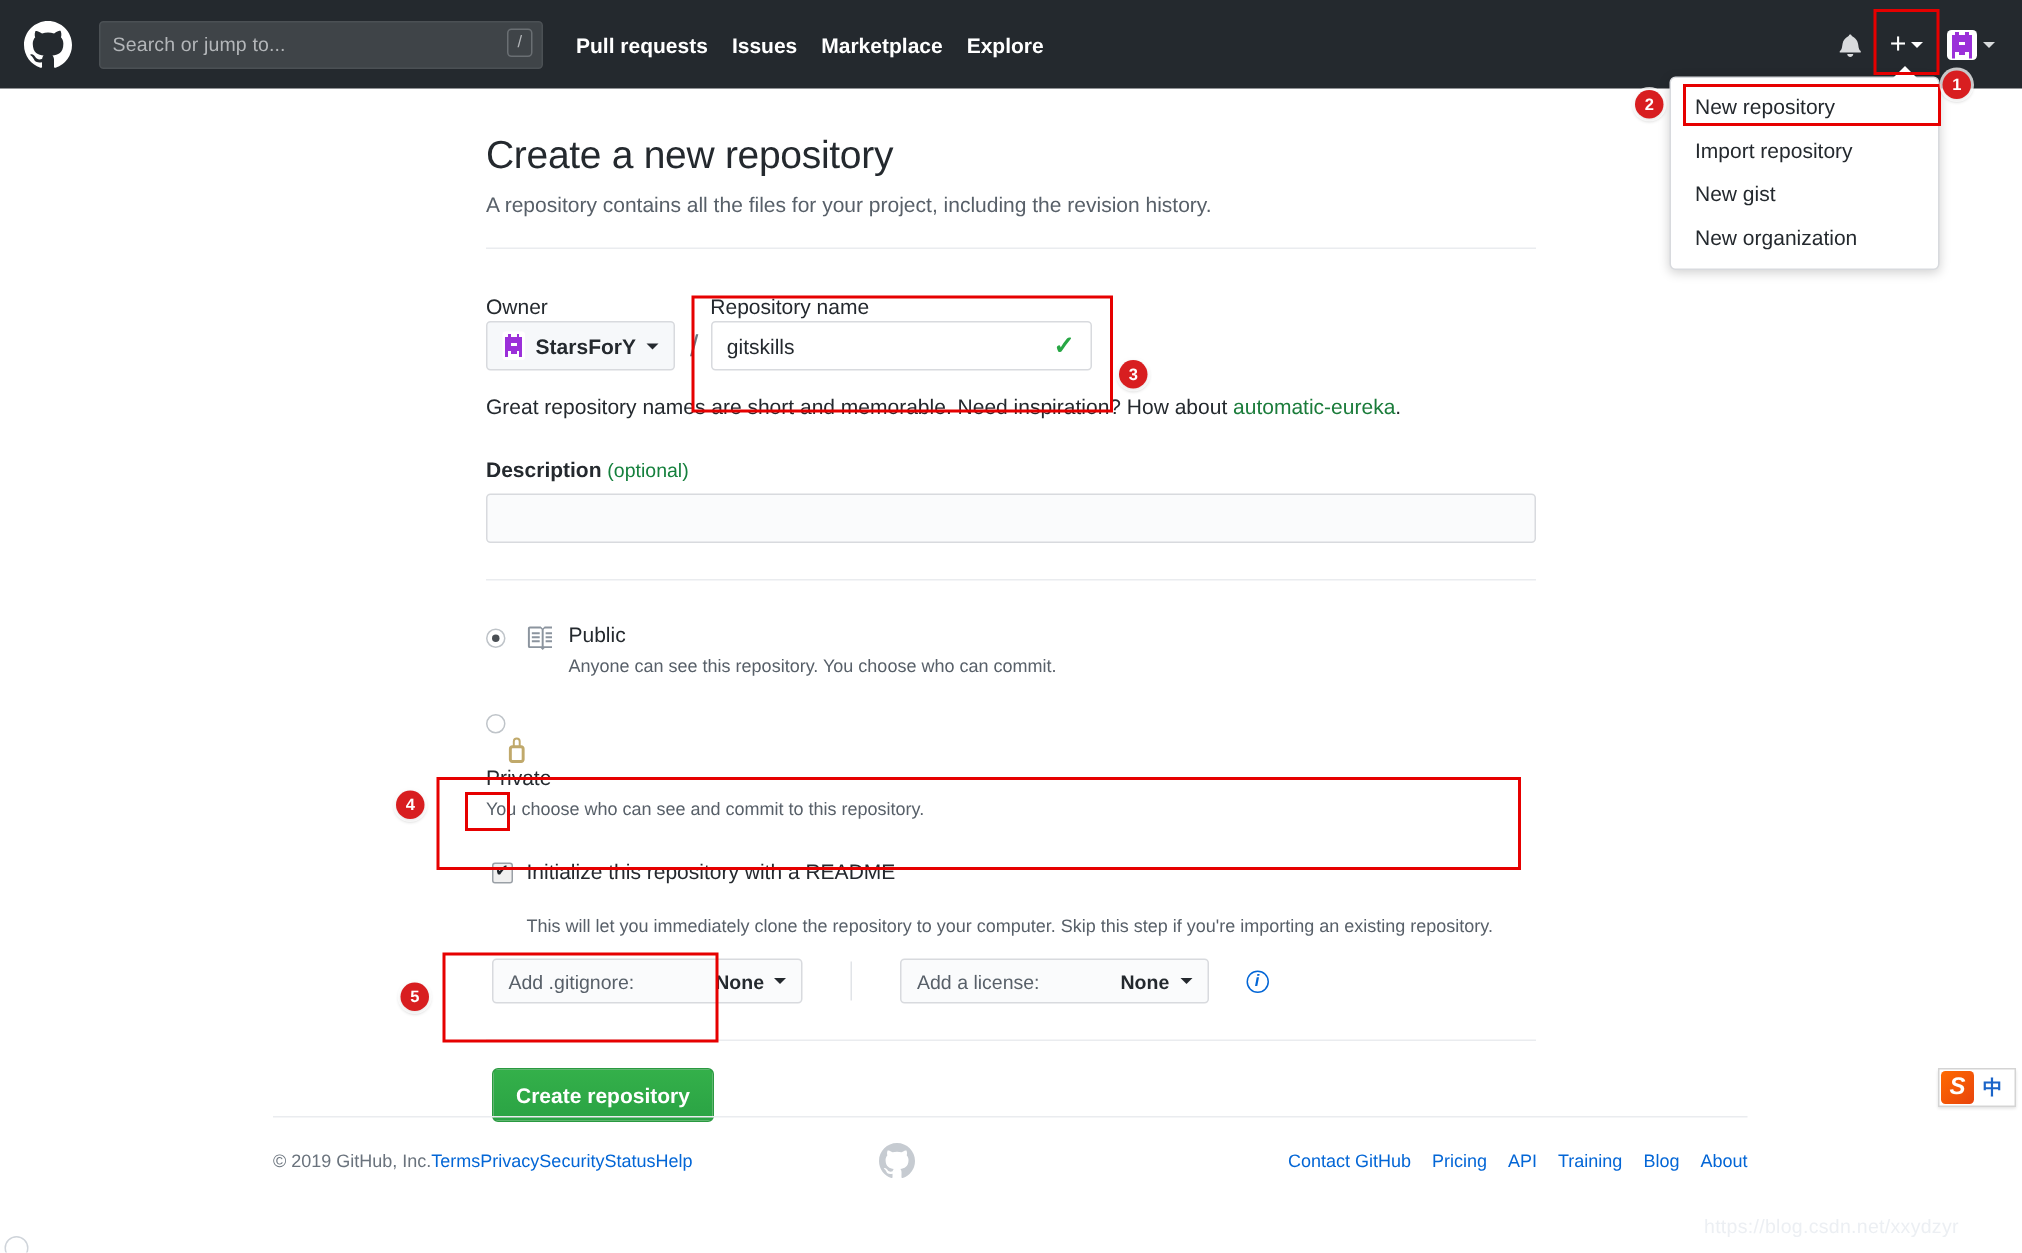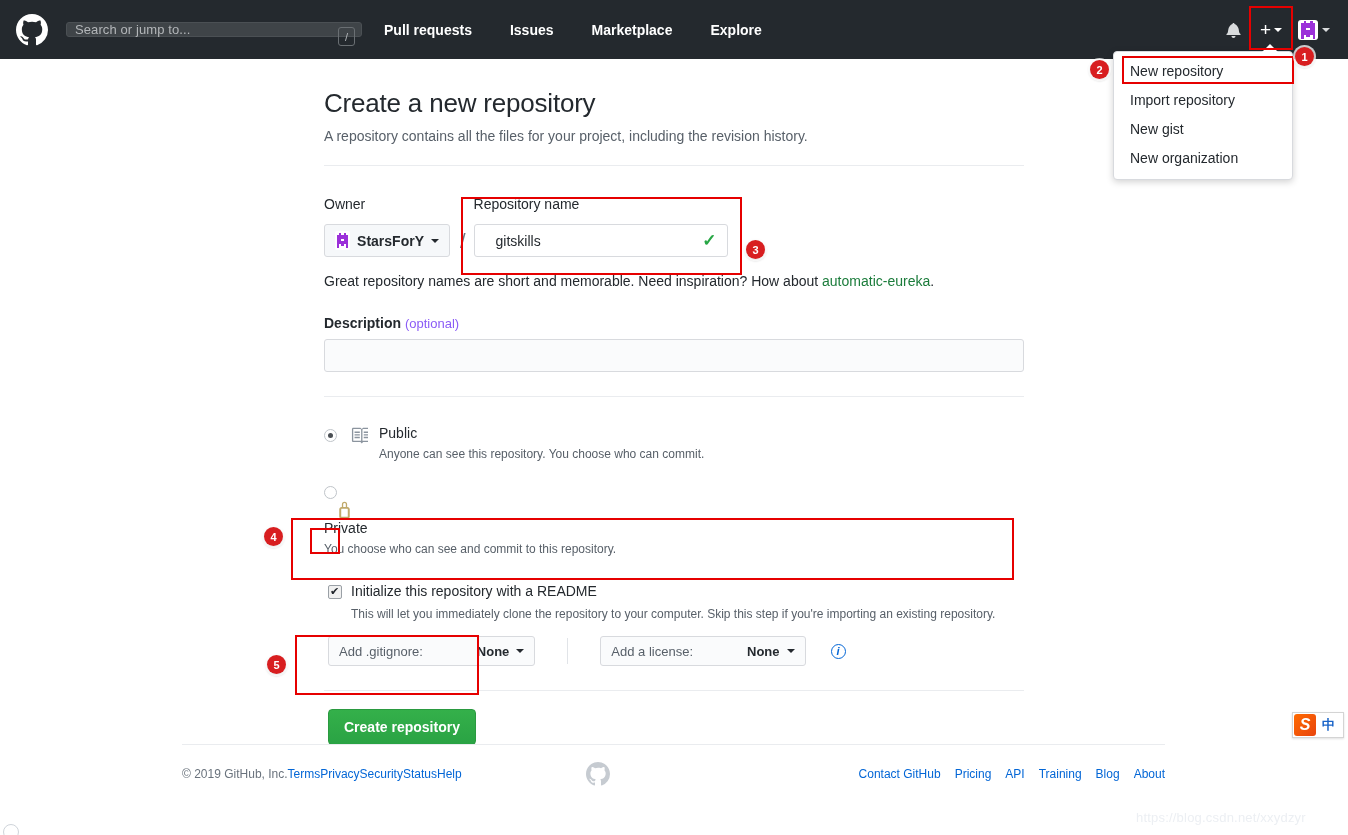--- a/index.html
+++ b/index.html
@@ -17,39 +17,39 @@
     width: 1348px; height: 59px;
     background: #24292e;
     display: flex; align-items: center;
     padding: 0 14px;
   }
   .gh-mark { width: 32px; height: 32px; margin-left: 2px; margin-right: 18px; flex: none; }
   .gh-mark svg { display:block; width: 32px; height: 32px; fill: #ffffff; }
 
   .search-box {
     position: relative;
-    width: 296px; height: 15px;
+    width: 296px; height: 32px;
     background: #3f4448;
     border: 1px solid #4b5054;
     border-radius: 3px;
     display: flex; align-items: center;
     padding: 0 8px;
   }
   .search-box .ph {
     font-size: 13px; color: #b3b6b9; letter-spacing: .1px;
   }
   .slash-key {
     position: absolute; right: 6px; top: 4px;
     width: 17px; height: 19px;
     border: 1px solid #6a6f73; border-radius: 3px;
     color: #b3b6b9; font-size: 11px;
     display:flex; align-items:center; justify-content:center;
   }
 
-  .nav { display: flex; align-items: center; margin-left: 22px; gap: 38px; }
+  .nav { display: flex; align-items: center; margin-left: 22px; gap: 16px; }
   .nav a {
     color: #ffffff; font-size: 14px; font-weight: bold;
     text-decoration: none; white-space: nowrap;
   }
 
   .header-right {
     margin-left: auto; display: flex; align-items: center; gap: 0px;
     padding-right: 4px;
   }
   .bell { width: 34px; height: 30px; display:flex; align-items:center; justify-content:center; }
@@ -118,21 +118,21 @@
   }
   hr.rule {
     border: none; border-top: 1px solid #eaecef;
     margin: 19px 0 0 0; width: 700px;
   }
 
   .owner-row {
     display: flex; align-items: flex-end; margin-top: 30px;
   }
   .field-label {
-    font-size: 14px; color: #24292e; margin-bottom: 12px; display:block;
+    font-size: 14px; color: #24292e; margin-bottom: 2px; display:block;
     font-weight: 400;
   }
   .owner-col { width: 126px; }
   .owner-select {
     display: flex; align-items: center; gap: 7px;
     height: 33px;
     background: #f6f8fa;
     border: 1px solid #d8dade;
     border-radius: 3px;
     padding: 0 10px;
@@ -144,35 +144,35 @@
     font-size: 20px; color: #6a737d; margin: 0 8px 4px 10px; font-weight: 300;
   }
   .repo-col { position: relative; }
   .repo-input {
     position: relative;
     width: 254px; height: 33px;
     background: #ffffff;
     border: 1px solid #d8dade;
     border-radius: 3px;
     display: flex; align-items: center;
-    padding: 0 21px;
+    padding: 0 10px;
   }
   .repo-input .val { font-size: 14px; color: #24292e; }
   .check-ok {
     position: absolute; right: 10px; top: 7px;
     color: #28a745; font-size: 17px; font-weight: bold; line-height: 17px;
   }
 
   .hint {
     font-size: 14px; color: #24292e; margin-top: 14px; line-height: 20px;
   }
   .hint .sugg { color: #1b7c3b; }
 
   .desc-label { margin-top: 24px; font-size: 14px; color:#24292e; font-weight:bold; }
-  .desc-label .opt { color:#8b5cf6; font-weight: 400; font-size: 13px; }
+  .desc-label .opt { color:#15803d; font-weight: 400; font-size: 13px; }
   .desc-input {
     margin-top: 8px;
     width: 700px; height: 33px;
     background: #fafbfc;
     border: 1px solid #d8dade;
     border-radius: 3px;
   }
 
   hr.rule2 {
     border: none; border-top: 1px solid #eaecef;
@@ -204,21 +204,21 @@
     background: #f0f0f0; margin-top: 2px;
     position: relative;
   }
   .cbox.on::after {
     content: "\2714";
     position: absolute; left: 1px; top: -2px;
     font-size: 11px; color: #20242a; line-height: 14px;
   }
   .readme-text { margin-left: 9px; }
   .readme-text .rt { font-size: 14px; color: #24292e; line-height: 16px; }
-  .readme-text .rd { font-size: 12px; color: #586069; margin-top: 7px; line-height: 16px; }
+  .readme-text .rd { font-size: 12px; color: #586069; margin-top: 20px; line-height: 16px; }
 
   .extras-row { display: flex; align-items: center; margin-top: 14px; margin-left: 4px; gap: 12px; }
   .sel-btn {
     height: 30px; display:flex; align-items:center; gap:6px;
     background: #fafbfc; border: 1px solid #d8dade; border-radius: 3px;
     padding: 0 10px; font-size: 13px; color: #586069;
   }
   .sel-btn b { color: #24292e; font-weight: bold; padding-left: 48px; }
   .sel-btn .caret { border-top-color:#24292e; margin-left:1px; }
   .sep-line { width: 1px; height: 26px; background: #e1e4e8; margin: 0 20px; }

